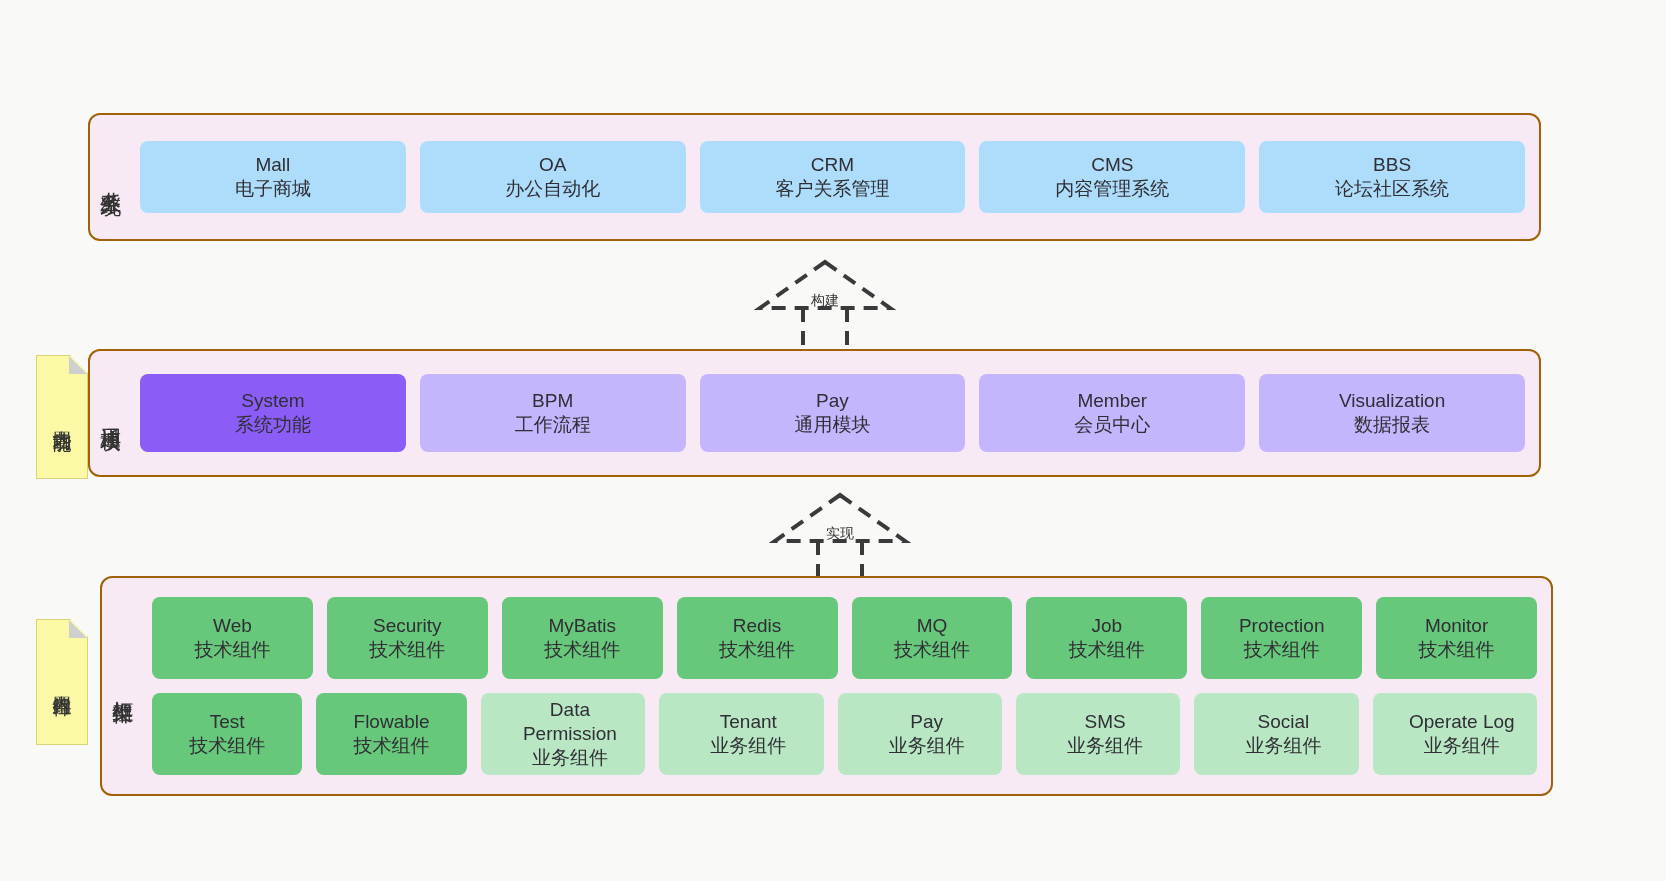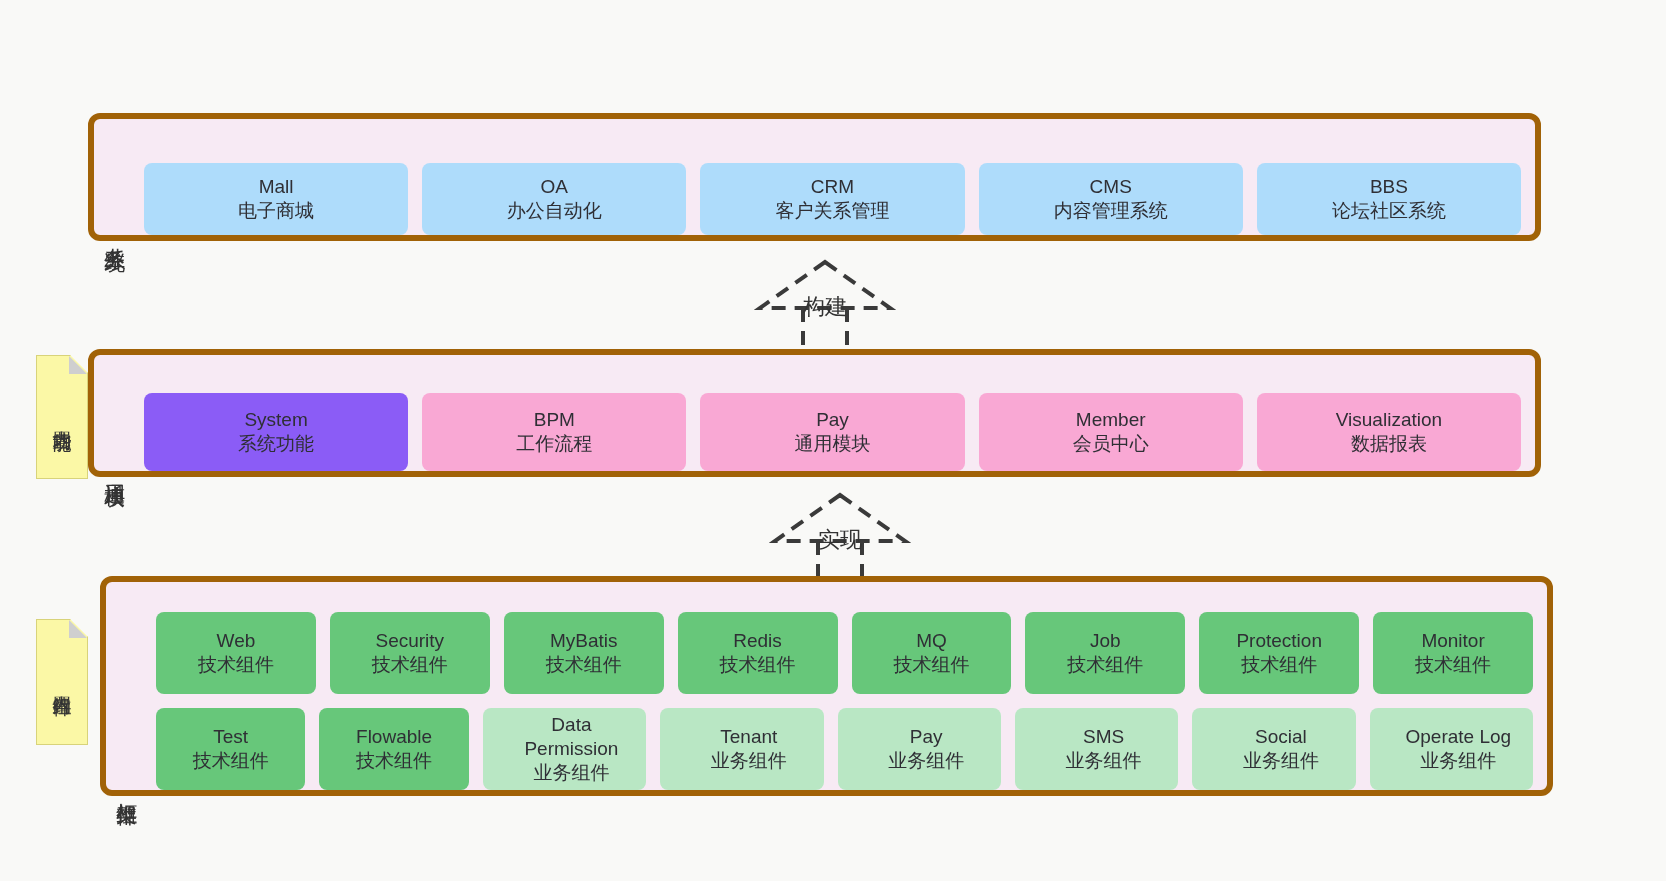--- a/index.html
+++ b/index.html
@@ -22,25 +22,25 @@
     left: 0; top: 0;
     width: 1666px;
     height: 881px;
   }
 
   
   .layer {
     position: absolute;
     box-sizing: border-box;
     background: #f7eaf4;
-    border: 6px solid #a16207;
+    border: 2px solid #a16207;
     border-radius: 12px;
     display: flex;
     flex-direction: row;
-    align-items: flex-end;
+    align-items: center;
   }
 
   .layer-title {
     flex: 0 0 auto;
     width: 42px;
     display: flex;
     align-items: center;
     justify-content: center;
     font-size: 21px;
     line-height: 1.12;
@@ -81,21 +81,21 @@
     color: #2f2f35;
     padding: 4px 6px;
     overflow: hidden;
   }
   .card .card-en { display: block; }
   .card .card-cn { display: block; }
 
   
   .c-blue       { background: #aedcfb; }
   .c-red        { background: #8b5cf6; }
-  .c-pink       { background: #f9a8d4; }
+  .c-pink       { background: #c4b5fd; }
   .c-green      { background: #67c77a; }
   .c-lightgreen { background: #b9e7c4; padding-left: 20px; }
 
   
   #layer-business {
     left: 88px;  top: 113px;  width: 1453px; height: 128px;
   }
   #layer-business .card { height: 72px; }
 
   #layer-modules {
@@ -145,21 +145,21 @@
     position: absolute;
     width: 160px;
     height: 96px;
   }
   .connector svg { display: block; overflow: visible; }
   .connector .conn-label {
     position: absolute;
     left: 50%;
     transform: translateX(-50%);
     top: 36px;
-    font-size: 22px;
+    font-size: 14px;
     color: #333333;
     background: transparent;
     padding: 0 2px;
     white-space: nowrap;
     user-select: none;
   }
   #connector-build    { left: 745px; top: 256px; }
   #connector-realize  { left: 760px; top: 489px; }
 </style>
 </head>

